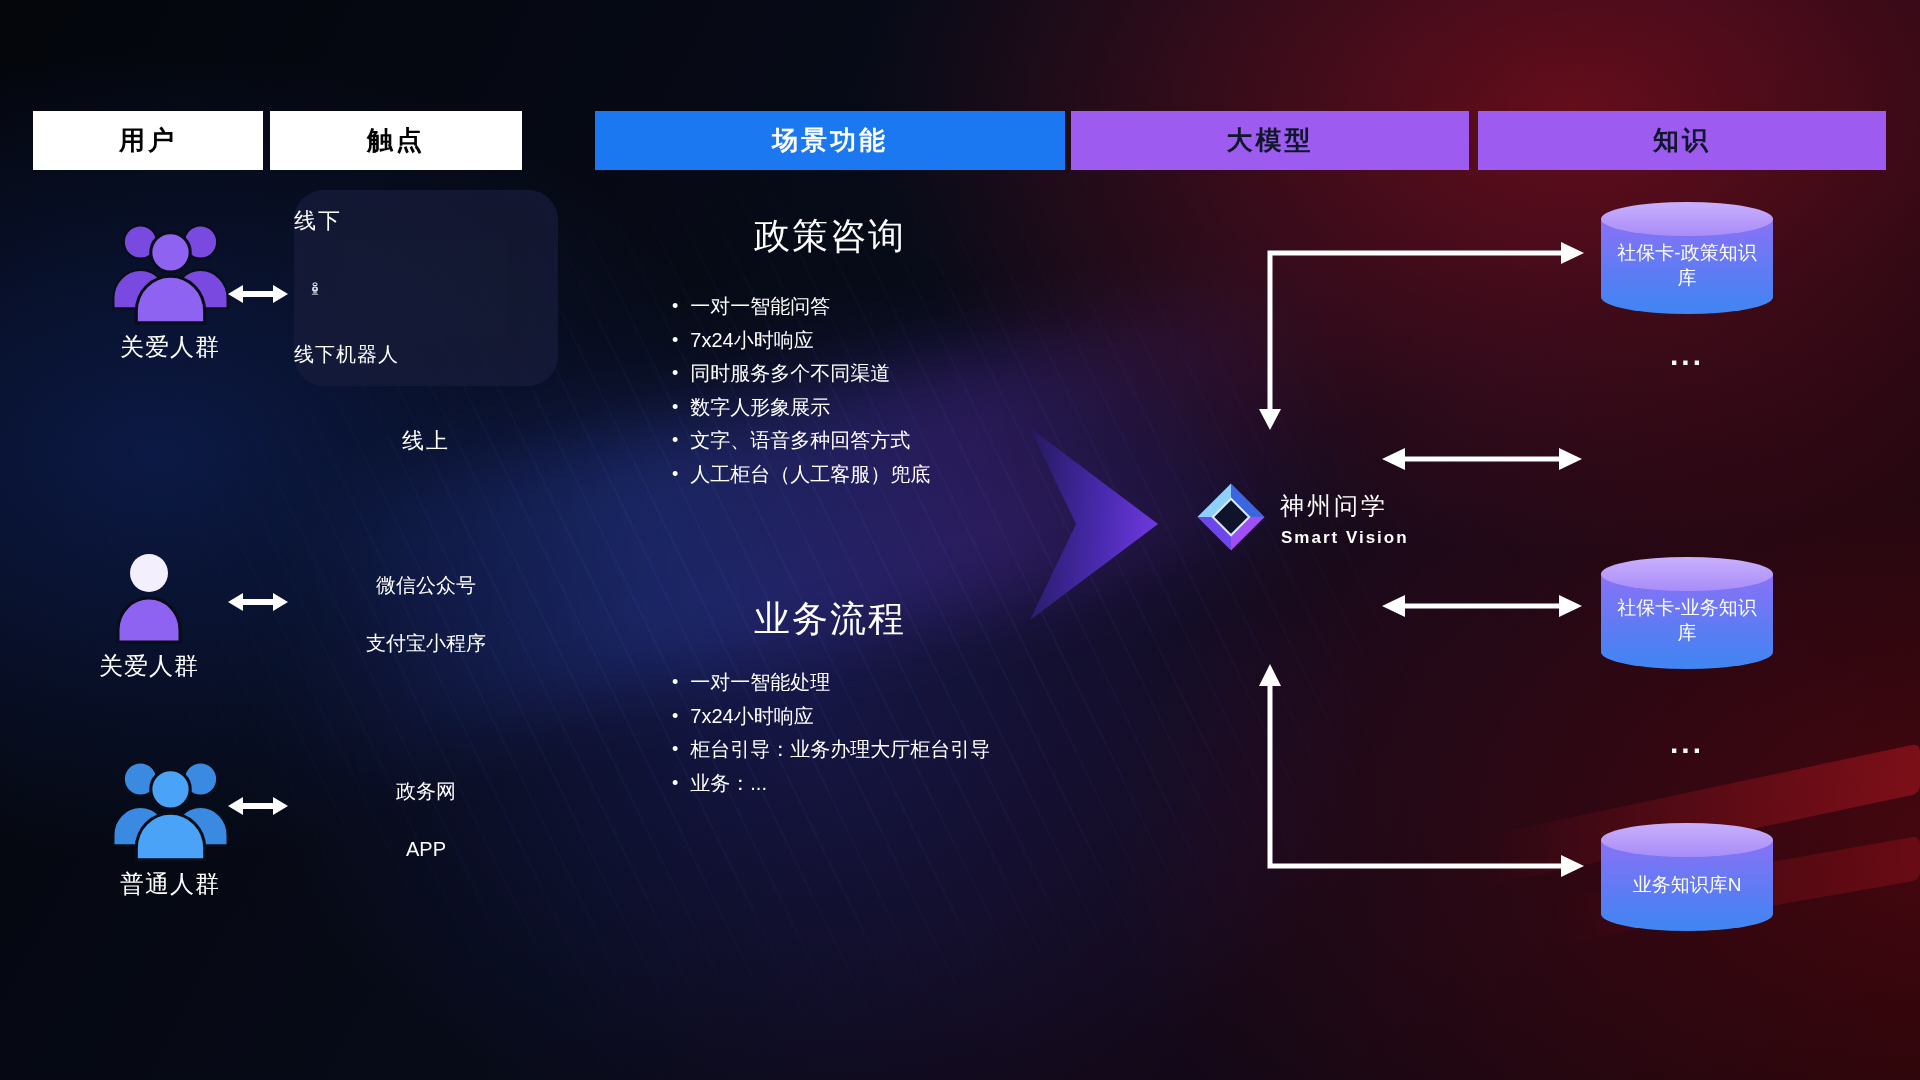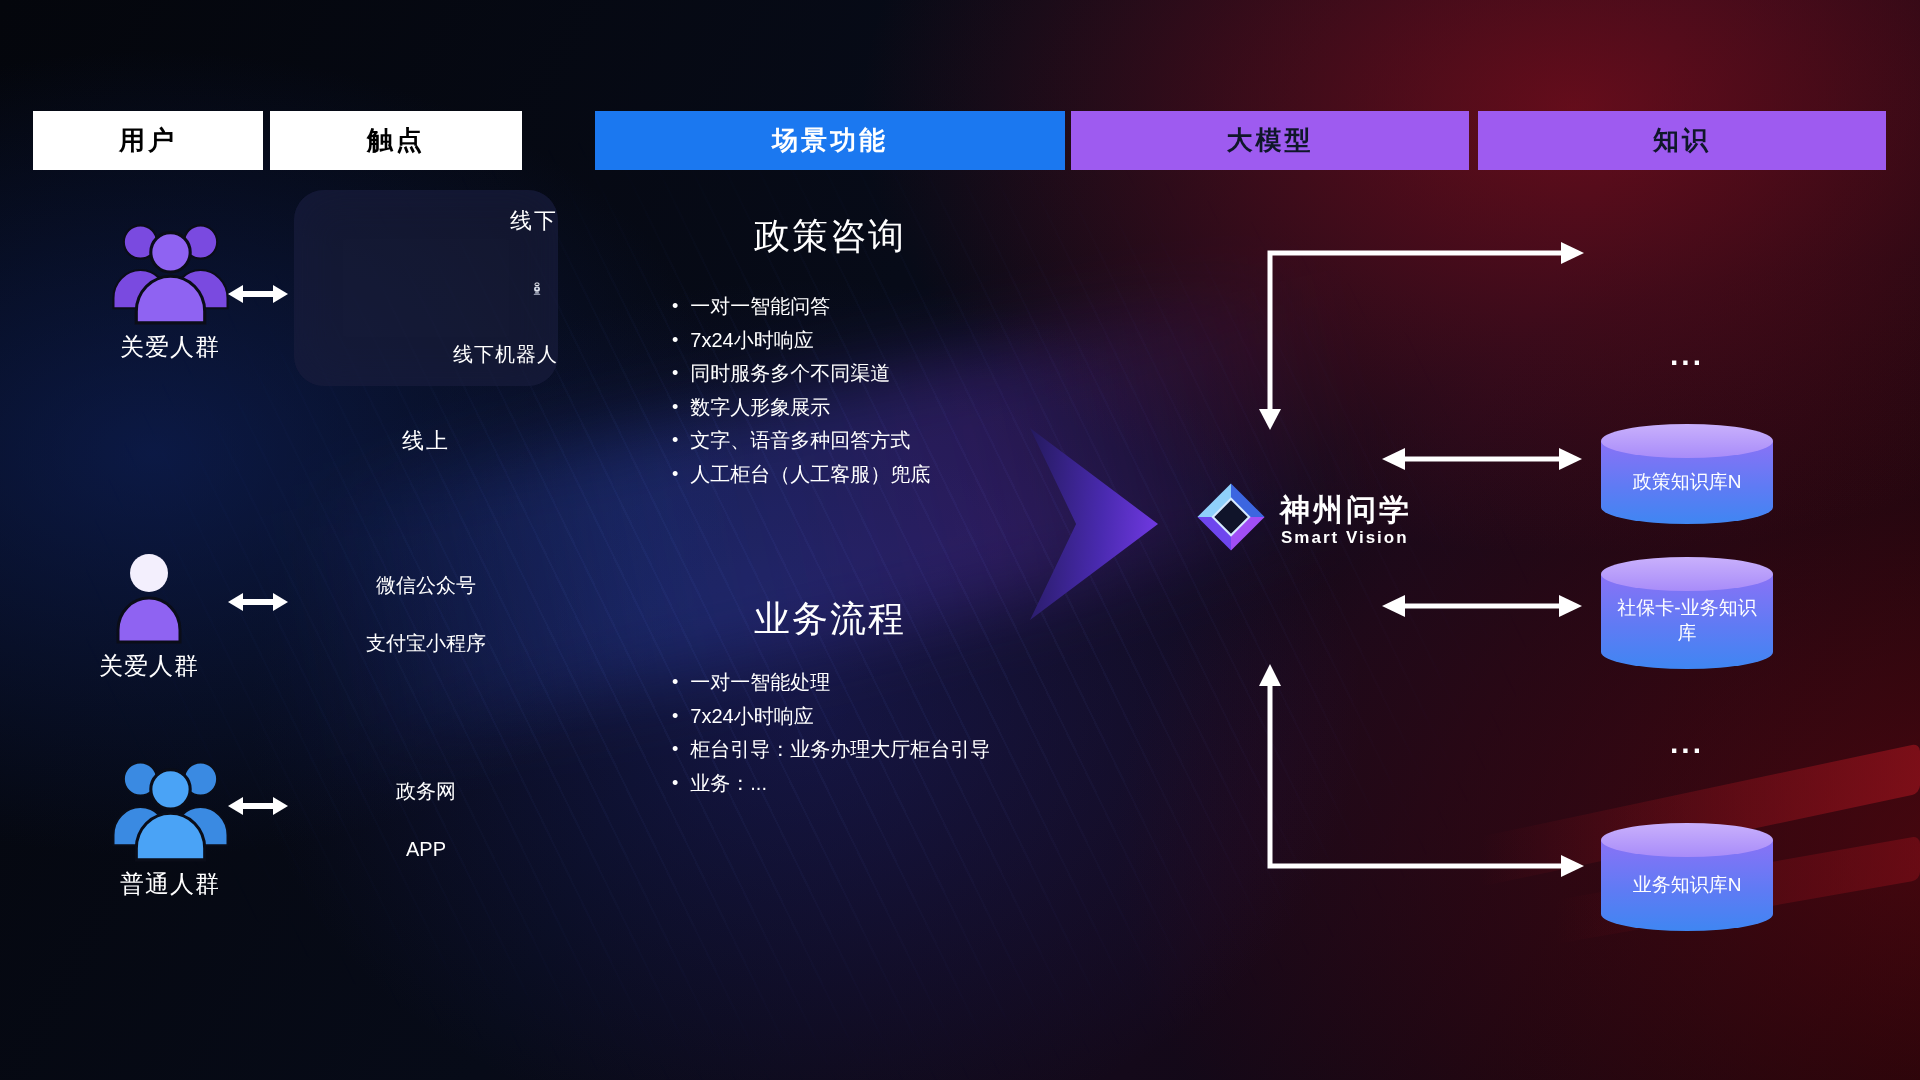--- a/index.html
+++ b/index.html
@@ -53,21 +53,21 @@
   .pg-purple .front{fill:var(--person-purple,#8f63f2);}
   .pg-blue .back{fill:var(--person-blue-dark,#3a8ae2);}
   .pg-blue .front{fill:var(--person-blue,#4aa3f6);}
   .biarrow{position:absolute;left:228px;}
   .a1{top:281px;} .a2{top:589px;} .a3{top:793px;}
 
   
   .offline-card{
     position:absolute;left:294px;top:190px;width:264px;height:196px;border-radius:30px;
     background:rgba(28,32,62,0.60);box-shadow:0 0 40px rgba(20,25,60,0.6) inset;
-    display:flex;flex-direction:column;align-items:flex-end;justify-content:space-between;
+    display:flex;flex-direction:column;align-items:flex-start;justify-content:space-between;
     padding:16px 0 18px;box-sizing:border-box;gap:46px;
   }
   .offline-card .title{font-size:22px;letter-spacing:2px;}
   .offline-card .caption{font-size:20px;letter-spacing:1px;}
   .tp-text{position:absolute;left:294px;width:264px;text-align:center;color:#fff;}
   .online-title{top:426px;font-size:22px;letter-spacing:2px;}
   .ch1{top:572px;font-size:20px;}
   .ch2{top:630px;font-size:20px;}
   .ch3{top:778px;font-size:20px;}
   .ch4{top:838px;font-size:20px;}
@@ -83,21 +83,21 @@
   
   .big-arrow{
     position:absolute;left:1030px;top:428px;width:128px;height:192px;
     clip-path:polygon(0% 0%, 100% 50%, 0% 100%, 36% 50%);
     background:linear-gradient(95deg, var(--big-arrow-start,#241a5e) 0%, #4b2bb4 55%, var(--big-arrow-end,#7b3df2) 100%);
     opacity:.95;
   }
 
   
   .brand-icon{position:absolute;left:1196px;top:482px;width:70px;height:70px;}
-  .brand-name{position:absolute;left:1280px;top:490px;font-size:30px;font-weight:bold;letter-spacing:3px;}
+  .brand-name{position:absolute;left:1280px;top:490px;font-size:24px;font-weight:normal;letter-spacing:3px;}
   .brand-sub{position:absolute;left:1281px;top:528px;font-size:17px;letter-spacing:2px;font-weight:bold;}
 
   
   .cyl{position:absolute;left:1601px;width:172px;}
   .cyl .cap{position:absolute;top:0;left:0;width:100%;height:34px;border-radius:50%;z-index:2;
     background:linear-gradient(180deg,#c9b0fc, var(--db-cap,#a88cf9));}
   .cyl .bod{position:absolute;top:17px;left:0;width:100%;bottom:0;
     border-radius:0 0 50% 50% / 0 0 17px 17px;
     background:linear-gradient(180deg, var(--db-body-top,#8a72f6) 0%, #5f7bf4 55%, var(--db-body-bottom,#3f86f2) 100%);}
   .cyl .lbl{position:absolute;inset:0;z-index:3;display:flex;align-items:center;justify-content:center;
@@ -223,26 +223,26 @@
     <polygon points="50,2 98,50 50,50" fill="#3c66e0"></polygon>
     <polygon points="50,2 2,50 50,50" fill="#8fd0fa"></polygon>
     <polygon points="2,50 50,98 50,50" fill="#6e46ee"></polygon>
     <polygon points="98,50 50,98 50,50" fill="#a14ef5"></polygon>
     <polygon points="50,24 76,50 50,76 24,50" fill="#10142a"></polygon>
     <polygon points="50,24 76,50 50,76 24,50" fill="none" stroke="#d6e9ff" stroke-width="3"></polygon>
   </svg>
   <div class="brand-name">神州问学</div>
   <div class="brand-sub">Smart Vision</div>
 
-  <div class="dots d1">...</div>
-  <div class="cyl db2">
+  <div class="cyl db1">
     <div class="cap"></div>
     <div class="bod"></div>
-    <div class="lbl">政策知识库N</div>
-  </div>
+    <div class="lbl">社保卡-政策知识库</div>
+  </div>
+  <div class="dots d1">...</div>
   <div class="cyl db3">
     <div class="cap"></div>
     <div class="bod"></div>
     <div class="lbl">社保卡-业务知识库</div>
   </div>
   <div class="dots d2">...</div>
   <div class="cyl db4">
     <div class="cap"></div>
     <div class="bod"></div>
     <div class="lbl">业务知识库N</div>

